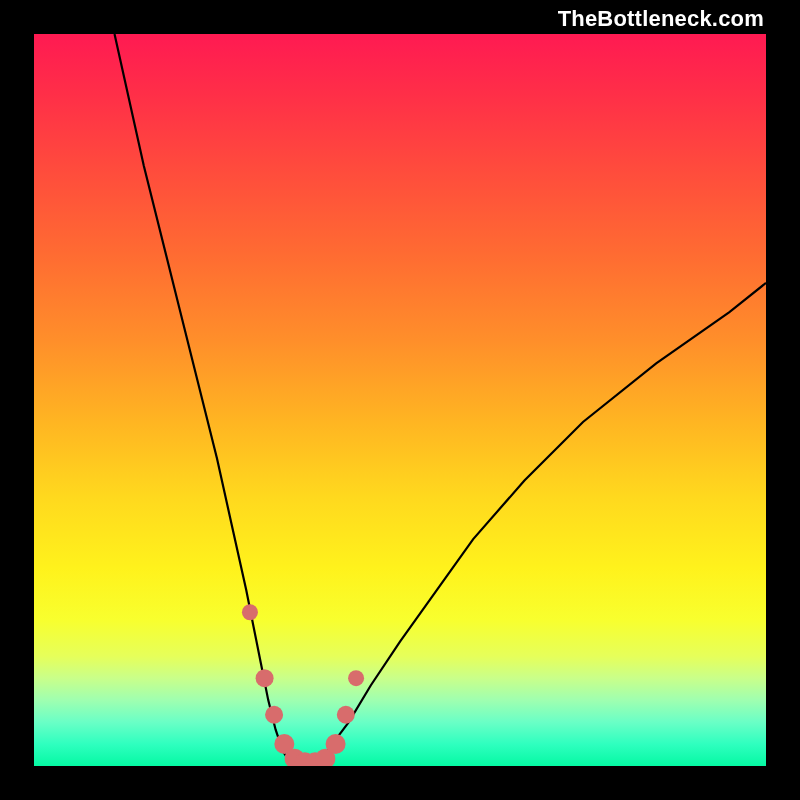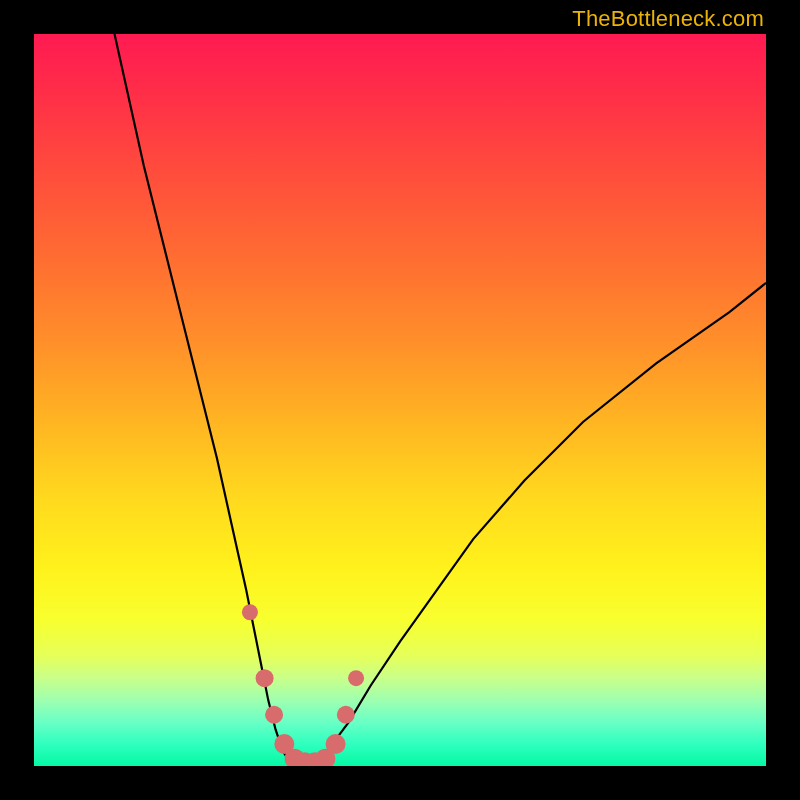--- a/index.html
+++ b/index.html
@@ -37,23 +37,23 @@
       #9fffb0 91%,
       #6affc6 94%,
       #2fffbf 97%,
       #05f9a3 100%);
     overflow: visible;
   }
   .watermark {
     position: absolute;
     top: 6px;
     right: 36px;
-    color: #eab308;
+    color: #ffffff;
     font-size: 22px;
-    font-weight: 400;
+    font-weight: 700;
     letter-spacing: 0.2px;
   }
   .curve {
     position: absolute;
     left: 0; top: 0;
     width: 732px;
     height: 732px;
     pointer-events: none;
   }
   .markers {

